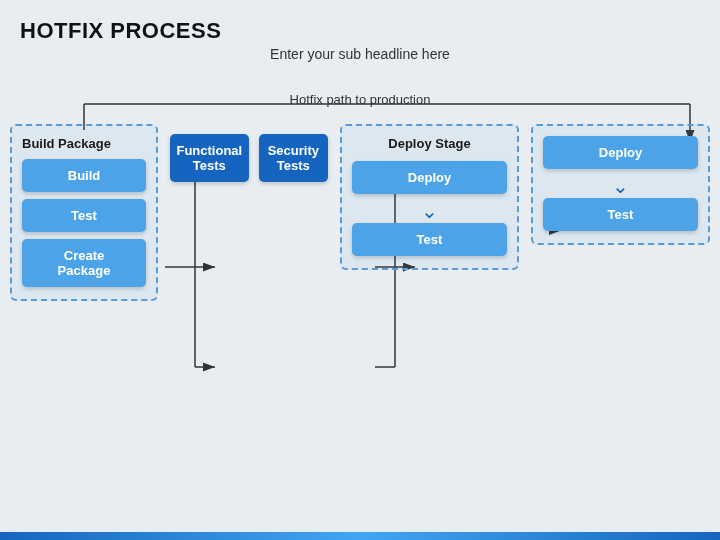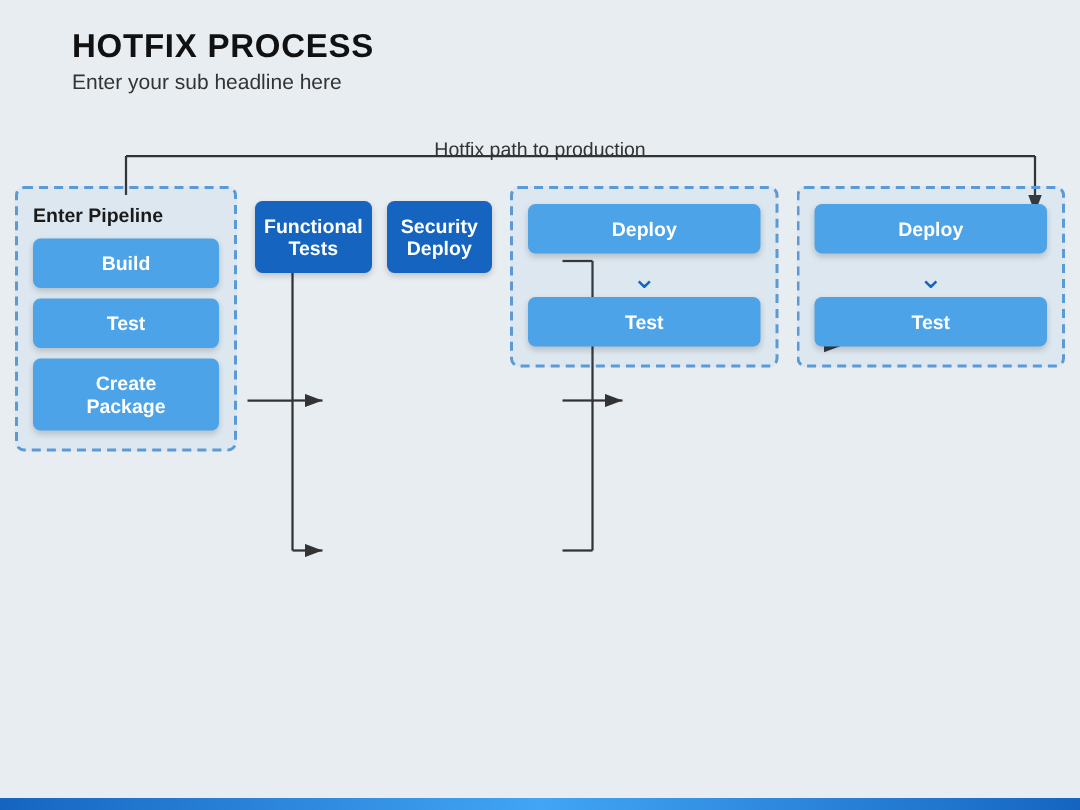--- a/index.html
+++ b/index.html
@@ -7,32 +7,32 @@
       width: 720px;
       height: 540px;
       background: #e8edf2;
       font-family: 'Segoe UI', Arial, sans-serif;
       overflow: hidden;
       position: relative;
     }
 
     .header {
       padding: 18px 20px 6px 20px;
-      margin-left: 28px;
     }
     .main-title {
       font-size: 22px;
       font-weight: 900;
       color: #111;
       letter-spacing: 0.5px;
     }
     .sub-title {
       font-size: 14px;
       color: #333;
       margin-top: 2px;
+      text-align: center;
     }
 
     .diagram-area {
       position: absolute;
       top: 74px;
       left: 0;
       width: 720px;
       height: 440px;
     }
 
@@ -196,40 +196,41 @@
     <defs>
       <marker id="arrowhead" markerWidth="8" markerHeight="6" refX="8" refY="3" orient="auto">
         <polygon points="0 0, 8 3, 0 6" fill="#333"></polygon>
       </marker>
     </defs>
   </svg>
 
   <div class="columns">
 
     <div class="pipeline-box">
-      <div class="pipeline-label">Enter Pipeline</div>
+      <div class="pipeline-label">Build Package</div>
       <div class="blue-btn">Build</div>
       <div class="blue-btn">Test</div>
       <div class="blue-btn">Create Package</div>
     </div>
 
     <div class="tests-col">
       <div class="dark-blue-btn">Functional Tests</div>
-      <div class="dark-blue-btn">Security Deploy</div>
+      <div class="dark-blue-btn">Security Tests</div>
+    </div>
+
+    <div class="deploy-box">
+      <div class="deploy-box-label">Deploy Stage</div>
+      <div class="blue-btn">Deploy</div>
+      <div class="chevron-down">⌄</div>
+      <div class="blue-btn">Test</div>
     </div>
 
     <div class="deploy-box">
       <div class="blue-btn">Deploy</div>
       <div class="chevron-down">⌄</div>
       <div class="blue-btn">Test</div>
     </div>
 
-    <div class="deploy-box">
-      <div class="blue-btn">Deploy</div>
-      <div class="chevron-down">⌄</div>
-      <div class="blue-btn">Test</div>
-    </div>
-
   </div>
 
 </div>
 
 <div class="bottom-bar"></div>
 
 </body></html>

